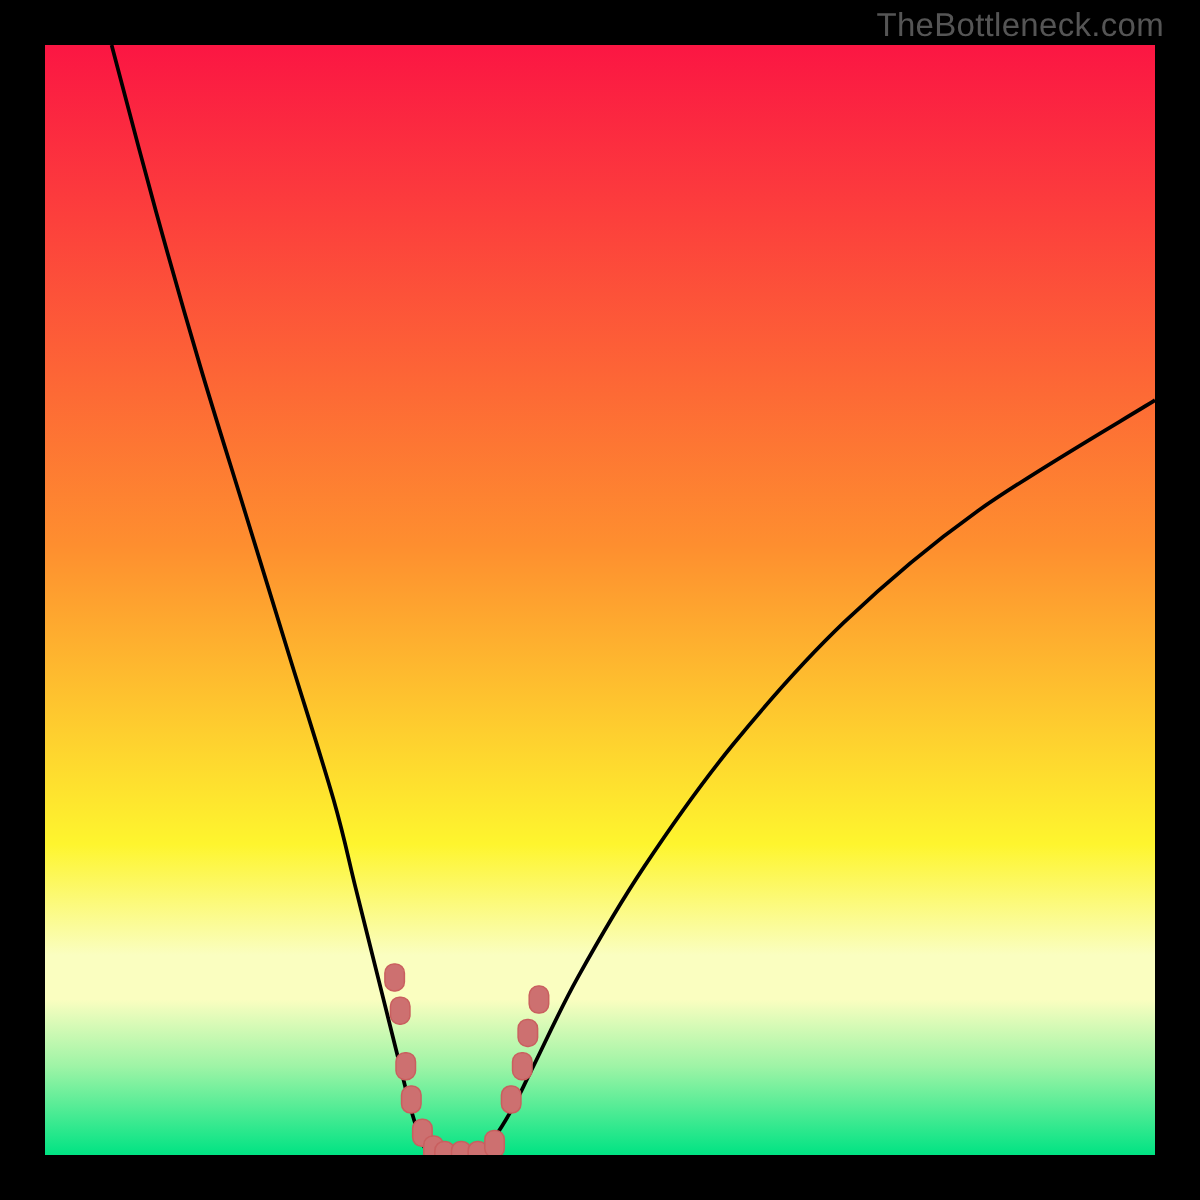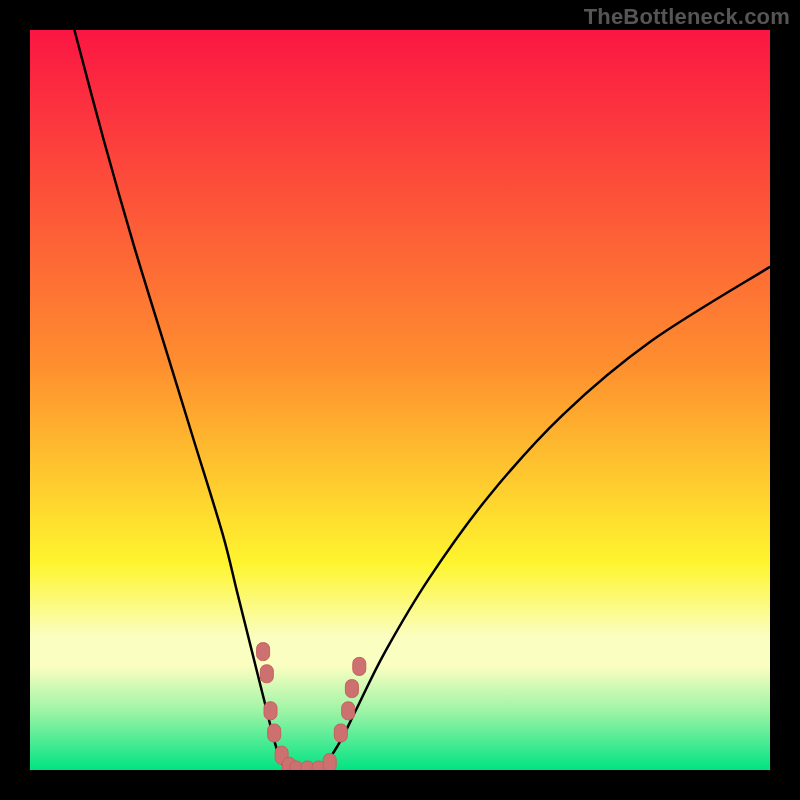--- a/index.html
+++ b/index.html
@@ -13,24 +13,24 @@
   }
   .frame {
     position: relative;
     width: 800px;
     height: 800px;
     background: #000000;
   }
   .watermark {
     position: absolute;
     top: 4px;
-    right: 10px;
+    right: 24px;
     color: #555555;
     font-size: 22px;
-    font-weight: 700;
+    font-weight: 400;
     letter-spacing: 0.2px;
     z-index: 10;
   }
   svg.chart {
     position: absolute;
     left: 30px;
     top: 30px;
     width: 740px;
     height: 740px;
   }

